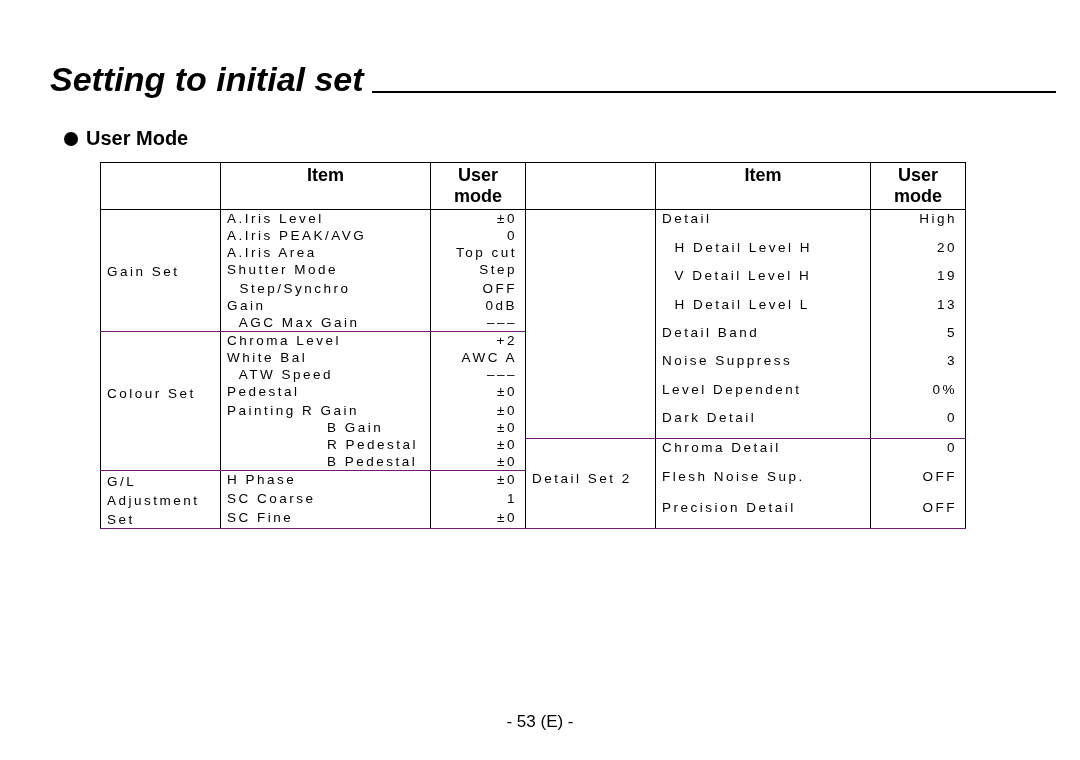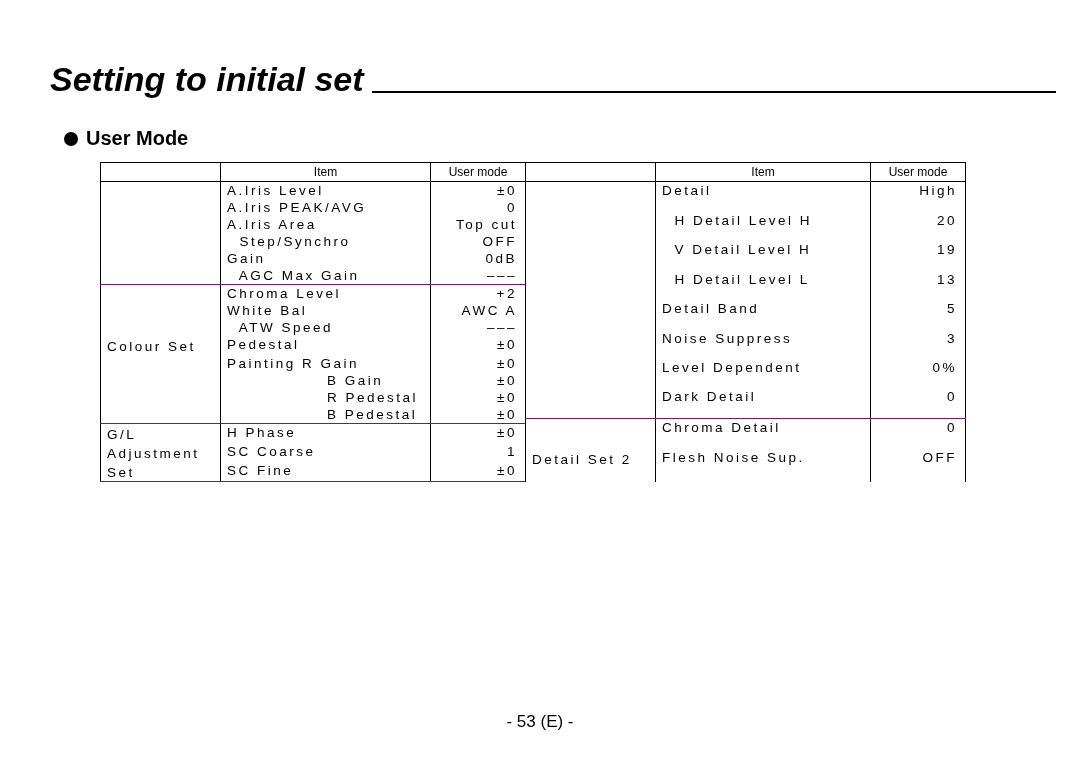--- a/index.html
+++ b/index.html
@@ -59,22 +59,22 @@
     font-size: 13.5px;
     letter-spacing: 2.5px;
   }
   th, td {
     border: 0 solid #000;
     padding: 0;
     vertical-align: top;
   }
   th {
     letter-spacing: normal;
-    font-size: 12px;
-    font-weight: normal;
+    font-size: 18px;
+    font-weight: bold;
     text-align: center;
     border: 1px solid #000;
     padding: 2px 4px;
   }
   
   .tbl-left  col.c1 { width: 120px; }
   .tbl-left  col.c2 { width: 210px; }
   .tbl-left  col.c3 { width: 95px; }
   .tbl-right col.c1 { width: 130px; }
   .tbl-right col.c2 { width: 215px; }
@@ -153,20 +153,27 @@
             <td class="cat"></td>
             <td class="item-col">A.Iris PEAK/AVG</td>
             <td class="val">0</td>
           </tr>
           <tr class="">
             <td class="cat"></td>
             <td class="item-col">A.Iris Area</td>
             <td class="val">Top cut</td>
           </tr>
           <tr class="">
+            <td class="cat">
+              <div class="cat-line">Gain Set</div>
+            </td>
+            <td class="item-col">Shutter Mode</td>
+            <td class="val">Step</td>
+          </tr>
+          <tr class="">
             <td class="cat"></td>
             <td class="item-col">  Step/Synchro</td>
             <td class="val">OFF</td>
           </tr>
           <tr class="">
             <td class="cat"></td>
             <td class="item-col">Gain</td>
             <td class="val">0dB</td>
           </tr>
           <tr class="grp-last">
@@ -299,18 +306,23 @@
             <td class="item-col">Chroma Detail</td>
             <td class="val">0</td>
           </tr>
           <tr class="">
             <td class="cat">
               <div class="cat-line">Detail Set 2</div>
             </td>
             <td class="item-col">Flesh Noise Sup.</td>
             <td class="val">OFF</td>
           </tr>
+          <tr class="grp-last">
+            <td class="cat"></td>
+            <td class="item-col">Precision Detail</td>
+            <td class="val">OFF</td>
+          </tr>
         </tbody>
     </table>
   </div>
 
   <div class="pagefoot">- 53 (E) -</div>
 </div>
 
 </body></html>

